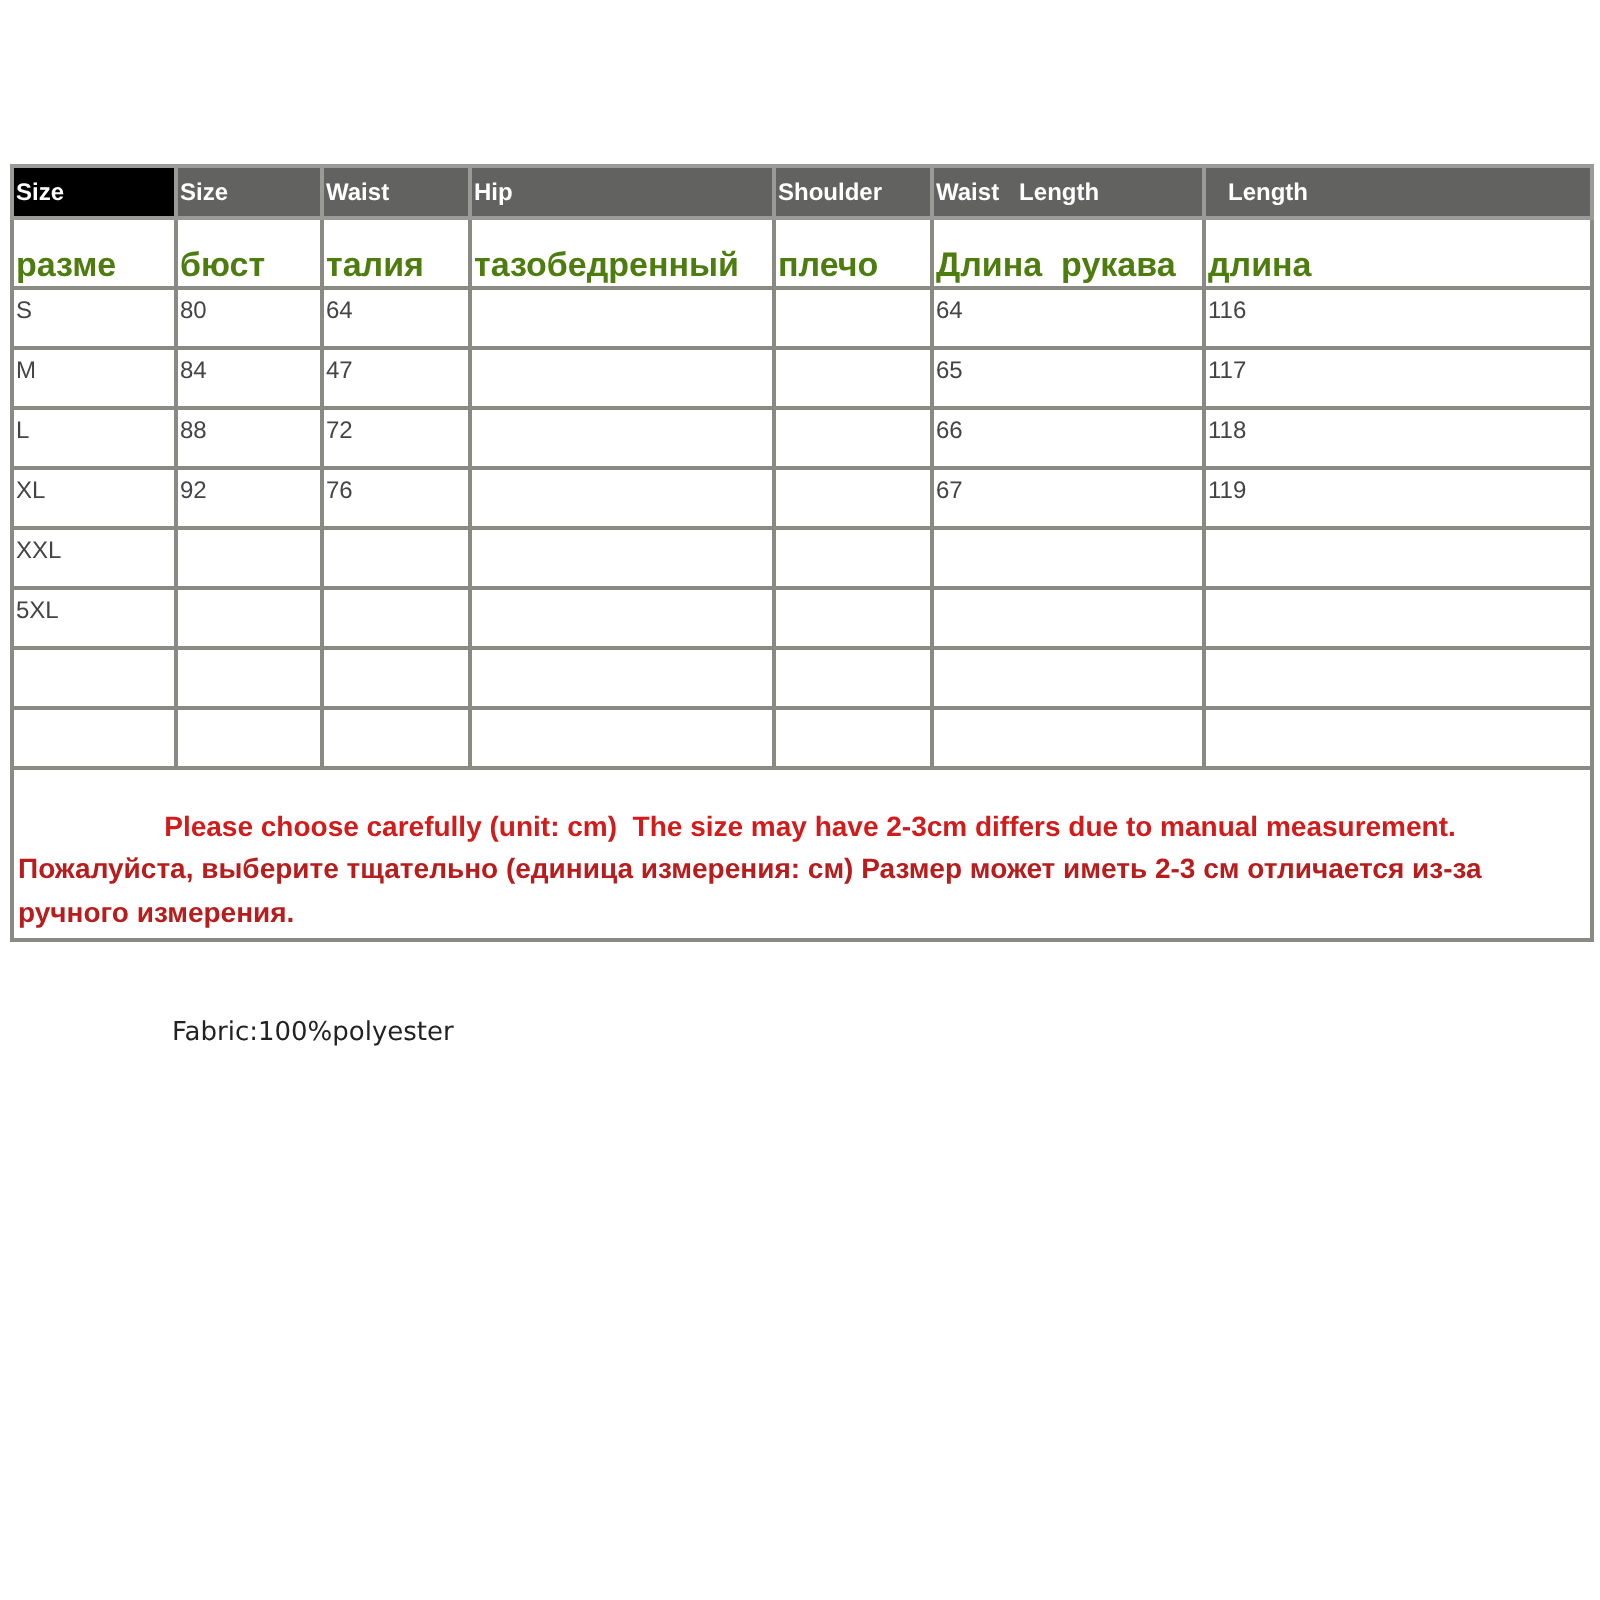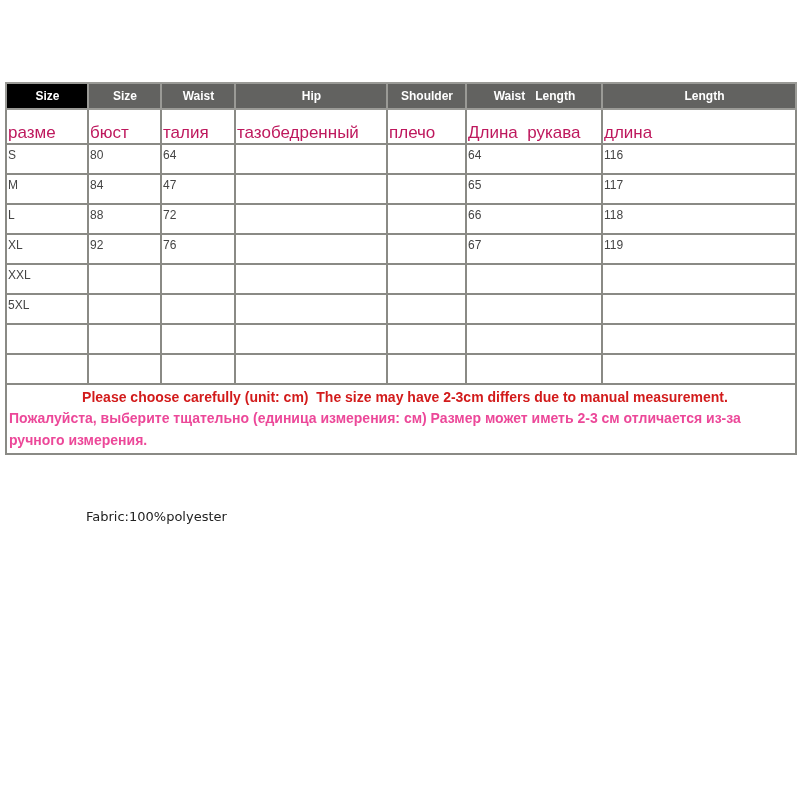--- a/index.html
+++ b/index.html
@@ -1,25 +1,25 @@
 <!DOCTYPE html>
 <html><head>
 <meta charset="utf-8">
 <style>
   html, body { margin: 0; padding: 0; background: #ffffff; }
   body { width: 800px; height: 800px; position: relative; overflow: hidden; font-family: "Liberation Sans", sans-serif; }
   .chart { position: absolute; left: 5px; top: 82px; width: 790px; border-collapse: collapse; table-layout: fixed; }
   .chart td { border: 2px solid #8a8a85; padding: 0 0 0 1px; vertical-align: top; font-size: 12px; color: #333; overflow: hidden; white-space: nowrap; }
-  .chart tr.head td { background: #626260; color: #ffffff; font-weight: bold; font-size: 12px; height: 24px; vertical-align: middle; border-color: #9a9a96; text-align: center; }
+  .chart tr.head td { background: #626260; color: #ffffff; font-weight: bold; font-size: 12px; height: 24px; vertical-align: middle; border-color: #9a9a96; }
   .chart tr.head td.first { background: #000000; }
-  .chart tr.ru td { height: 33px; font-weight: normal; font-size: 17px; color: #be185d; vertical-align: bottom; padding-bottom: 0; margin-top: 27px; }
+  .chart tr.ru td { height: 33px; font-weight: bold; font-size: 17px; color: #4d7c0f; vertical-align: bottom; padding-bottom: 0; margin-top: 27px; }
   .chart tr.data td { height: 25px; padding-top: 3px; color: #444; }
   .chart tr.note td { height: 64px; padding: 2px 2px; white-space: normal; vertical-align: top; }
-  .note-en { color: #d21b1b; font-weight: bold; font-size: 14px; text-align: center; line-height: 20px; padding-left: 8px; }
-  .note-ru { color: #ec4899; font-weight: bold; font-size: 14px; line-height: 22px; }
+  .note-en { color: #d21b1b; font-weight: bold; font-size: 14px; text-align: center; line-height: 20px; padding-left: 8px; margin-top: 16px; }
+  .note-ru { color: #b91c1c; font-weight: bold; font-size: 14px; line-height: 22px; }
   .fabric { position: absolute; left: 86px; top: 509px; font-size: 13px; color: #222; font-family: "DejaVu Sans", sans-serif; }
 </style>
 </head>
 <body>
 
 <table class="chart">
   <colgroup>
     <col style="width:82px">
       <col style="width:73px">
       <col style="width:74px">

